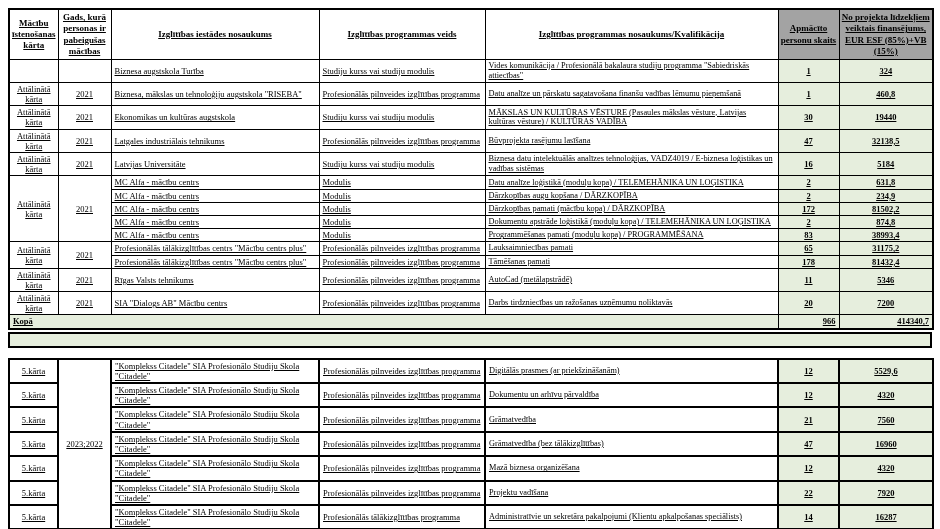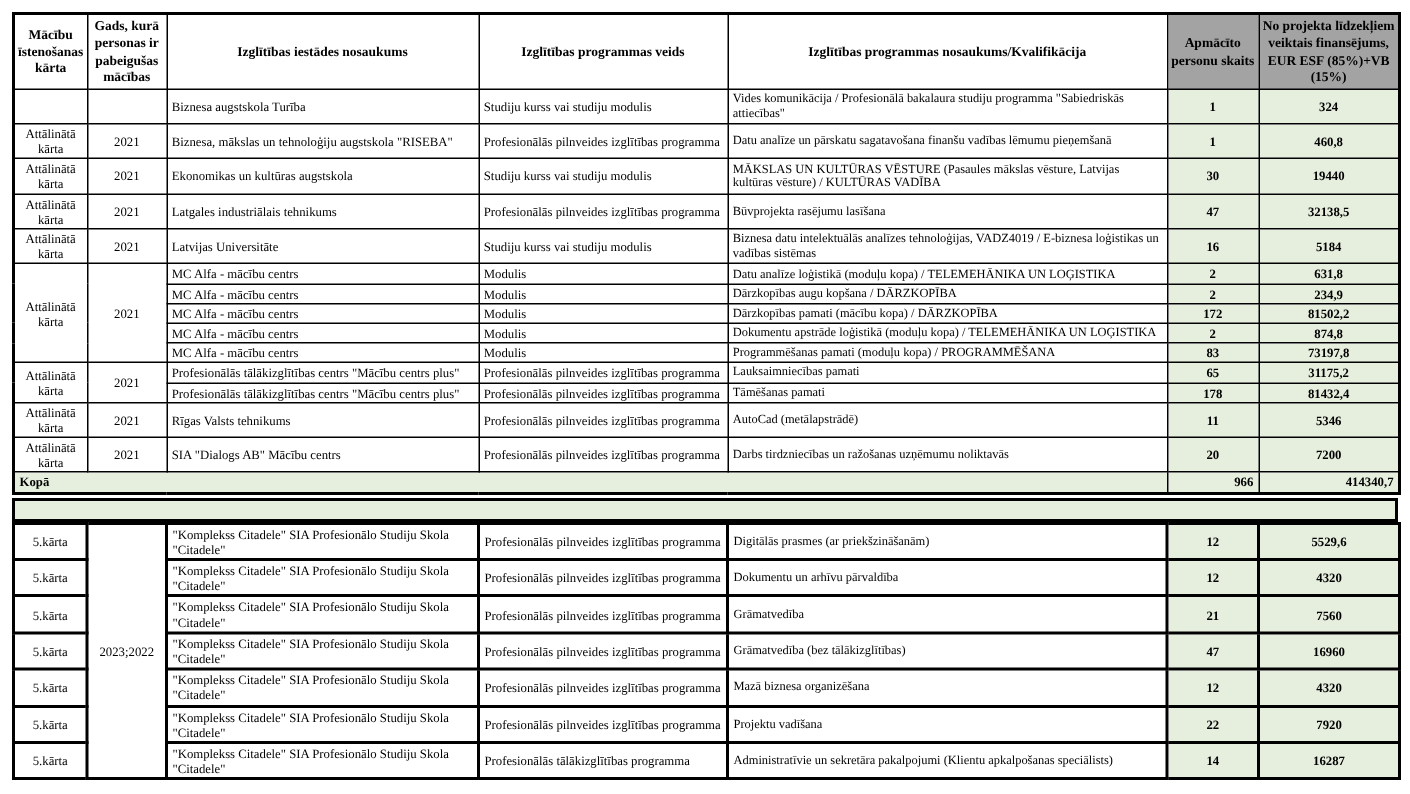--- a/index.html
+++ b/index.html
@@ -1,32 +1,32 @@
 <!DOCTYPE html>
 <html><head>
 <meta charset="utf-8">
 <style>
   html,body{margin:0;padding:0;background:#ffffff;}
   body{width:940px;height:529px;font-family:"Liberation Serif",serif;color:#000;overflow:hidden;}
   .page{padding:8px 0 0 8px;}
-  table{border-collapse:collapse;table-layout:fixed;width:924px;border:2px solid #000;}
+  table{border-collapse:collapse;table-layout:fixed;width:924px;border:2px solid #000;text-decoration:underline;}
   th,td{border:1px solid #000;vertical-align:middle;overflow:hidden;word-wrap:break-word;}
   th{font-size:9px;font-weight:bold;text-align:center;padding:2px;line-height:1.25;height:41px;}
   .green{background:#a3a3a3;}
   td{font-size:8.5px;padding:1px 3px;line-height:1.2;}
   td.c-karta,td.c-gads{text-align:center;}
   td.c-iestade,td.c-veids,td.c-programma{text-align:left;}
   td.c-programma{font-size:8.3px;}
   td.c-skaits,td.c-finansejums{text-align:center;font-weight:bold;background:#e6eedd;}
   #table2 td{border-width:2px;}
   .total-row td{font-weight:bold;background:#e6eedd;text-align:right;}
   .total-row td.total-label{text-align:left;padding-right:4px;font-size:8.5px;}
   .band-table{margin-top:2px;}
   .band-table td{height:10px;background:#e6eedd;border:2px solid #000;}
-  #table2{}
+  #table2{margin-top:10px;}
 </style>
 </head>
 <body>
 
 <div class="page">
 
   <table id="table1">
     <colgroup>
       <col style="width:49px">
         <col style="width:53px">
@@ -121,21 +121,21 @@
           <td class="c-veids">Modulis</td>
           <td class="c-programma">Dokumentu apstrāde loģistikā (moduļu kopa) / TELEMEHĀNIKA UN LOĢISTIKA</td>
           <td class="c-skaits">2</td>
           <td class="c-finansejums">874,8</td>
         </tr>
         <tr>
           <td class="c-iestade">MC Alfa - mācību centrs</td>
           <td class="c-veids">Modulis</td>
           <td class="c-programma">Programmēšanas pamati (moduļu kopa) / PROGRAMMĒŠANA</td>
           <td class="c-skaits">83</td>
-          <td class="c-finansejums">73197,8</td>
+          <td class="c-finansejums">38993,4</td>
         </tr>
         <tr>
           <td rowspan="2" class="c-karta">Attālinātā kārta</td>
           <td rowspan="2" class="c-gads">2021</td>
           <td class="c-iestade">Profesionālās tālākizglītības centrs "Mācību centrs plus"</td>
           <td class="c-veids">Profesionālās pilnveides izglītības programma</td>
           <td class="c-programma">Lauksaimniecības pamati</td>
           <td class="c-skaits">65</td>
           <td class="c-finansejums">31175,2</td>
         </tr>

